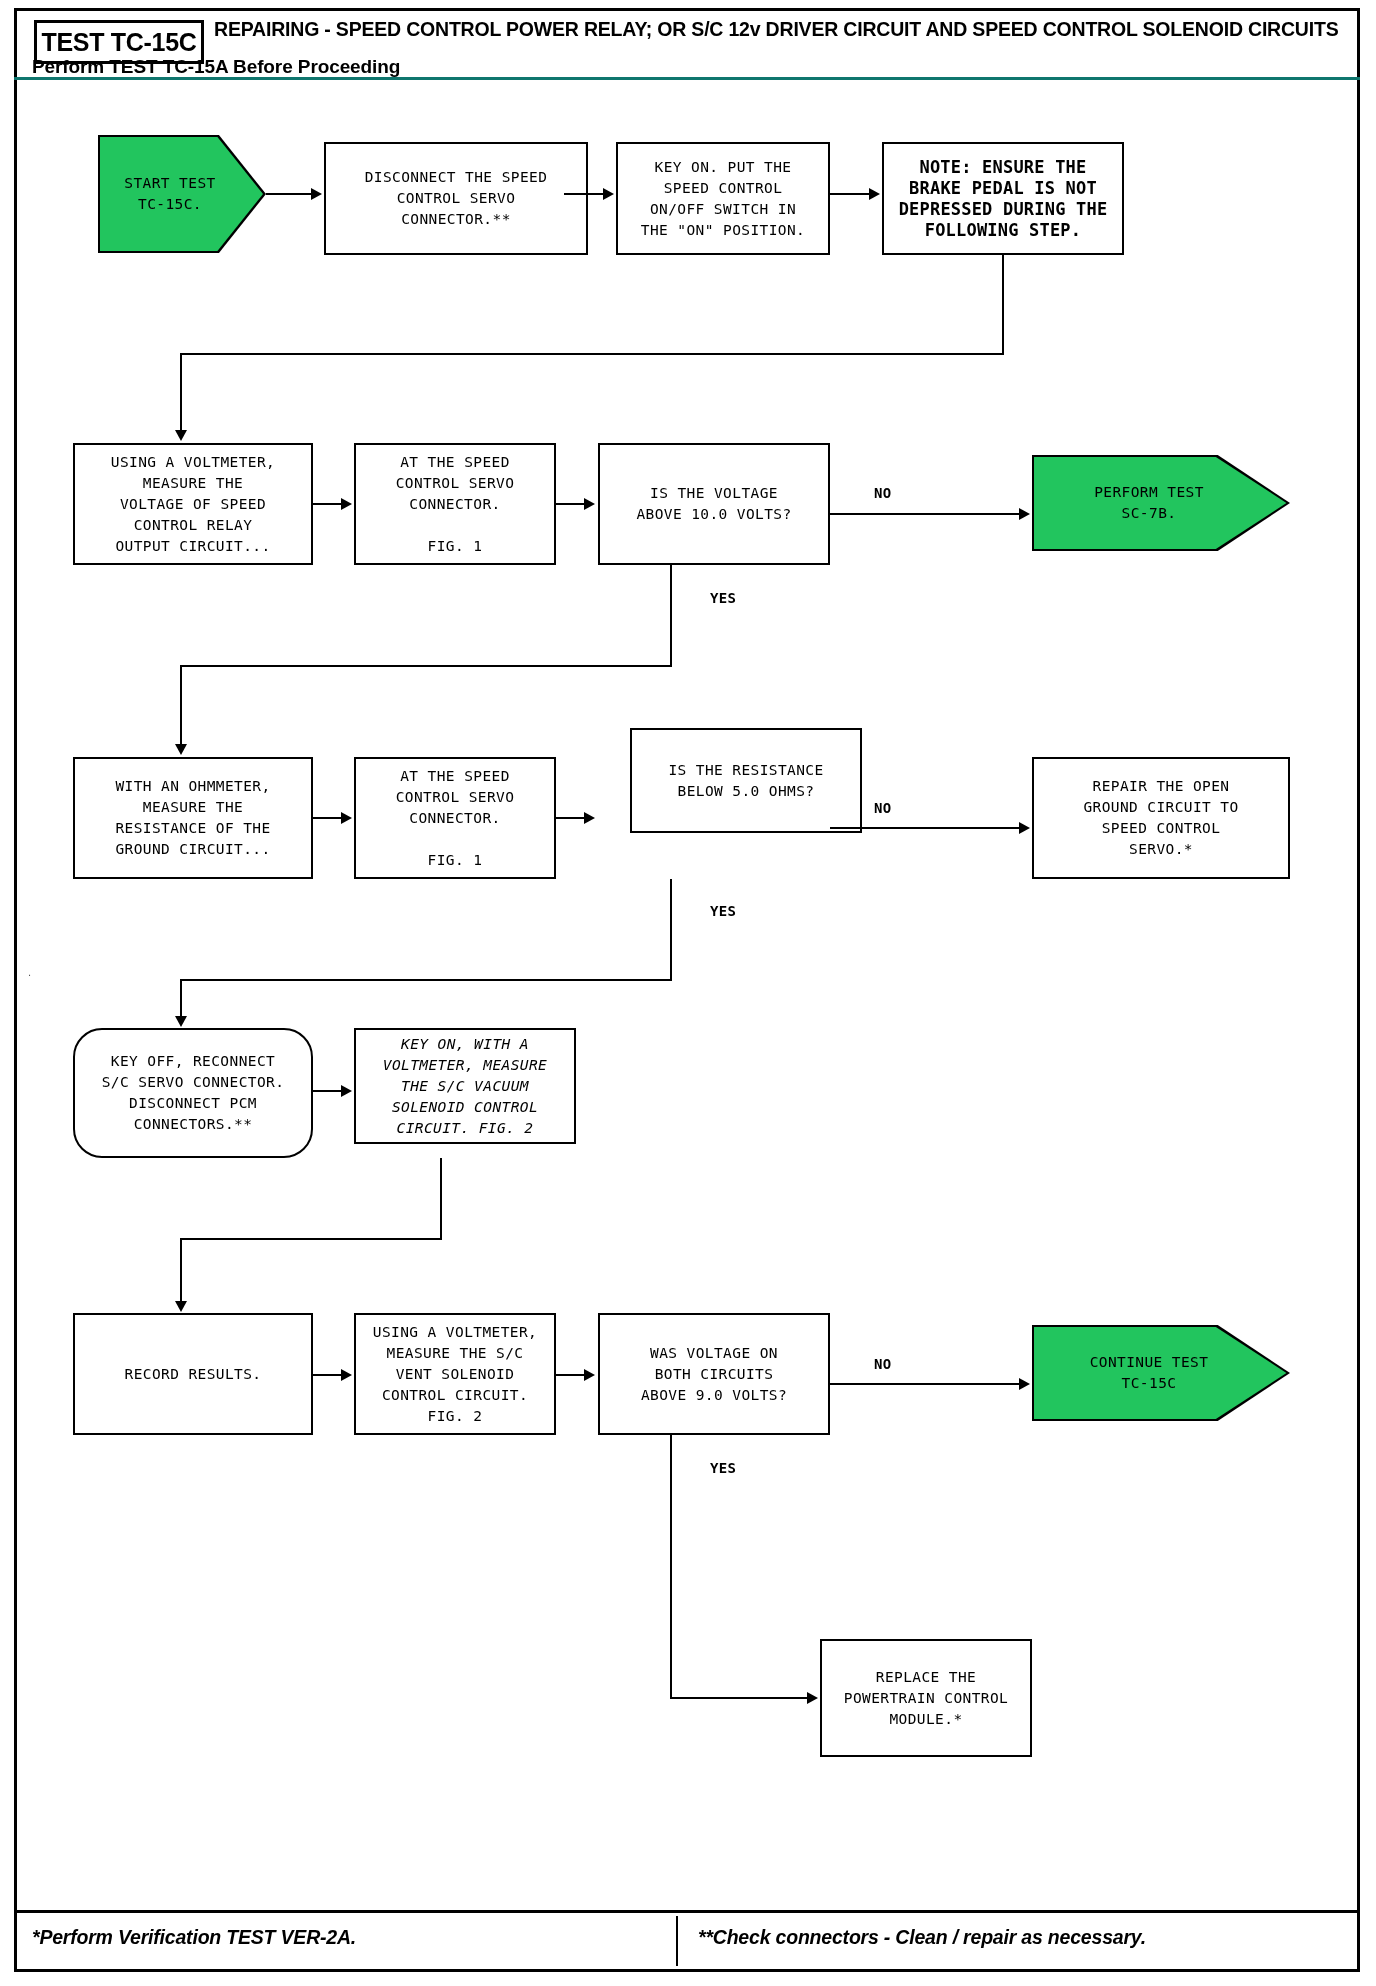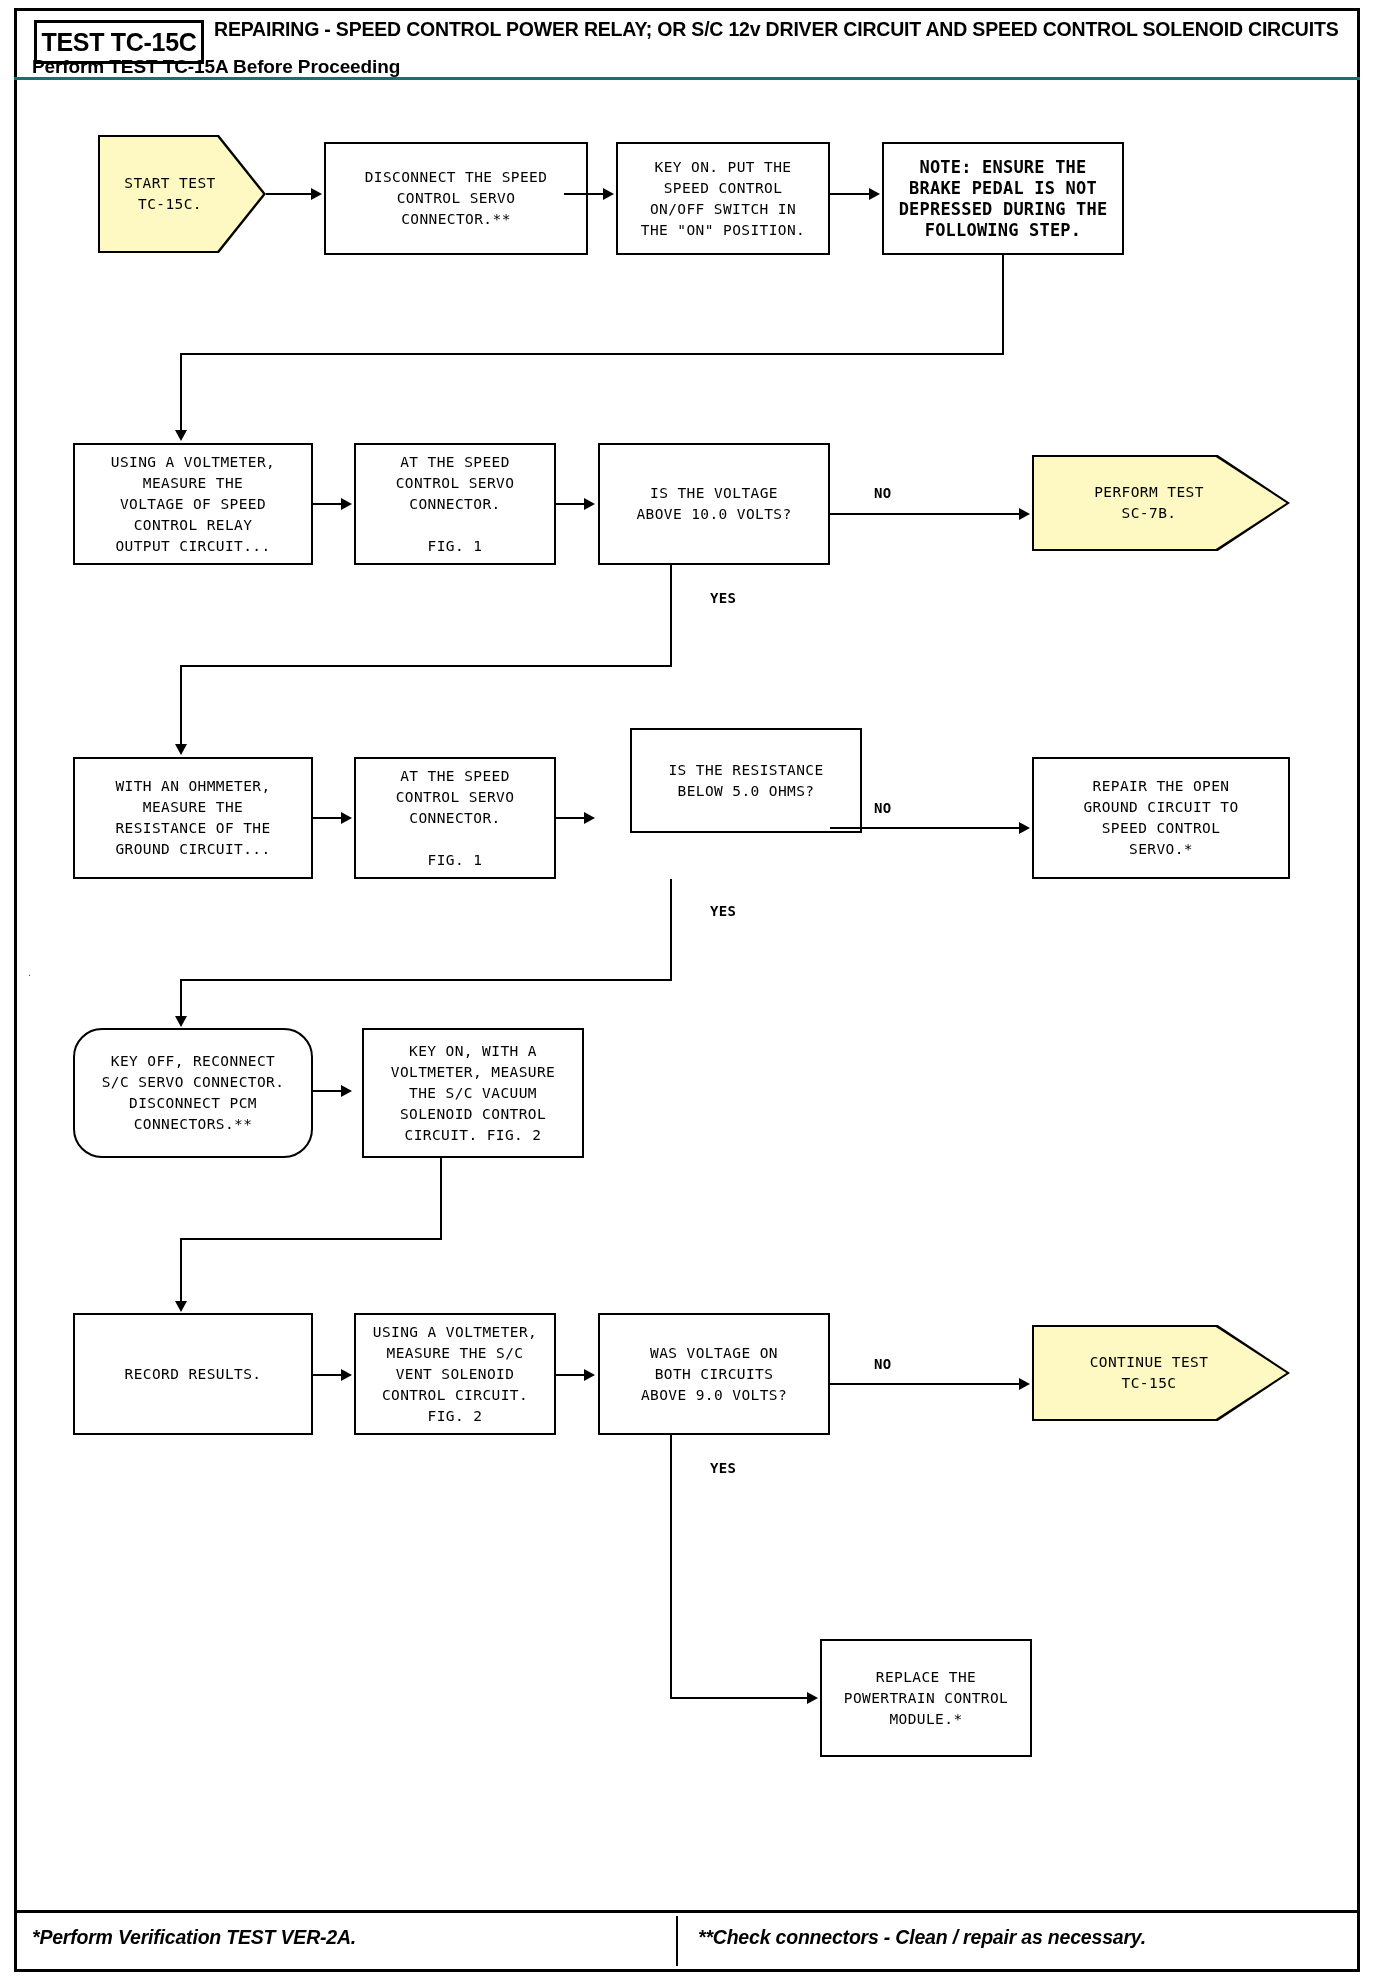--- a/index.html
+++ b/index.html
@@ -122,21 +122,21 @@
     position: absolute;
     background: #000;
     clip-path: polygon(0% 0%, 72% 0%, 100% 50%, 72% 100%, 0% 100%);
   }
   .arrow-node .inner {
     position: absolute;
     left: 2px;
     top: 2px;
     right: 2px;
     bottom: 2px;
-    background: #fef9c3;
+    background: #22c55e;
     clip-path: polygon(0% 0%, 71.6% 0%, 99.4% 50%, 71.6% 100%, 0% 100%);
     display: flex;
     align-items: center;
     justify-content: center;
   }
   .arrow-node .label {
     font-family: "DejaVu Sans Mono", "Liberation Mono", monospace;
     font-size: 14.5px;
     line-height: 21px;
     letter-spacing: 0.4px;
@@ -364,21 +364,21 @@
     <div class="node" style="left:73px; top:1028px; width:240px; height:130px;border-radius:29px;">
       <span class="label">KEY OFF, RECONNECT
 S/C SERVO CONNECTOR.
 DISCONNECT PCM
 CONNECTORS.**</span>
     </div>
 
     <div class="ln-h" style="left:313px; top:1090px; width:34px;"></div>
     <div class="ah-r" style="left:341px; top:1085px;"></div>
 
-    <div class="node" style="left:362px; top:1028px; width:222px; height:130px;">
+    <div class="node" style="left:354px; top:1028px; width:222px; height:116px;font-style:italic;">
       <span class="label">KEY ON, WITH A
 VOLTMETER, MEASURE
 THE S/C VACUUM
 SOLENOID CONTROL
 CIRCUIT.        FIG. 2</span>
     </div>
 
     <div class="ln-v" style="left:440px; top:1158px; height:82px;"></div>
     <div class="ln-h" style="left:180px; top:1238px; width:262px;"></div>
     <div class="ln-v" style="left:180px; top:1238px; height:70px;"></div>

